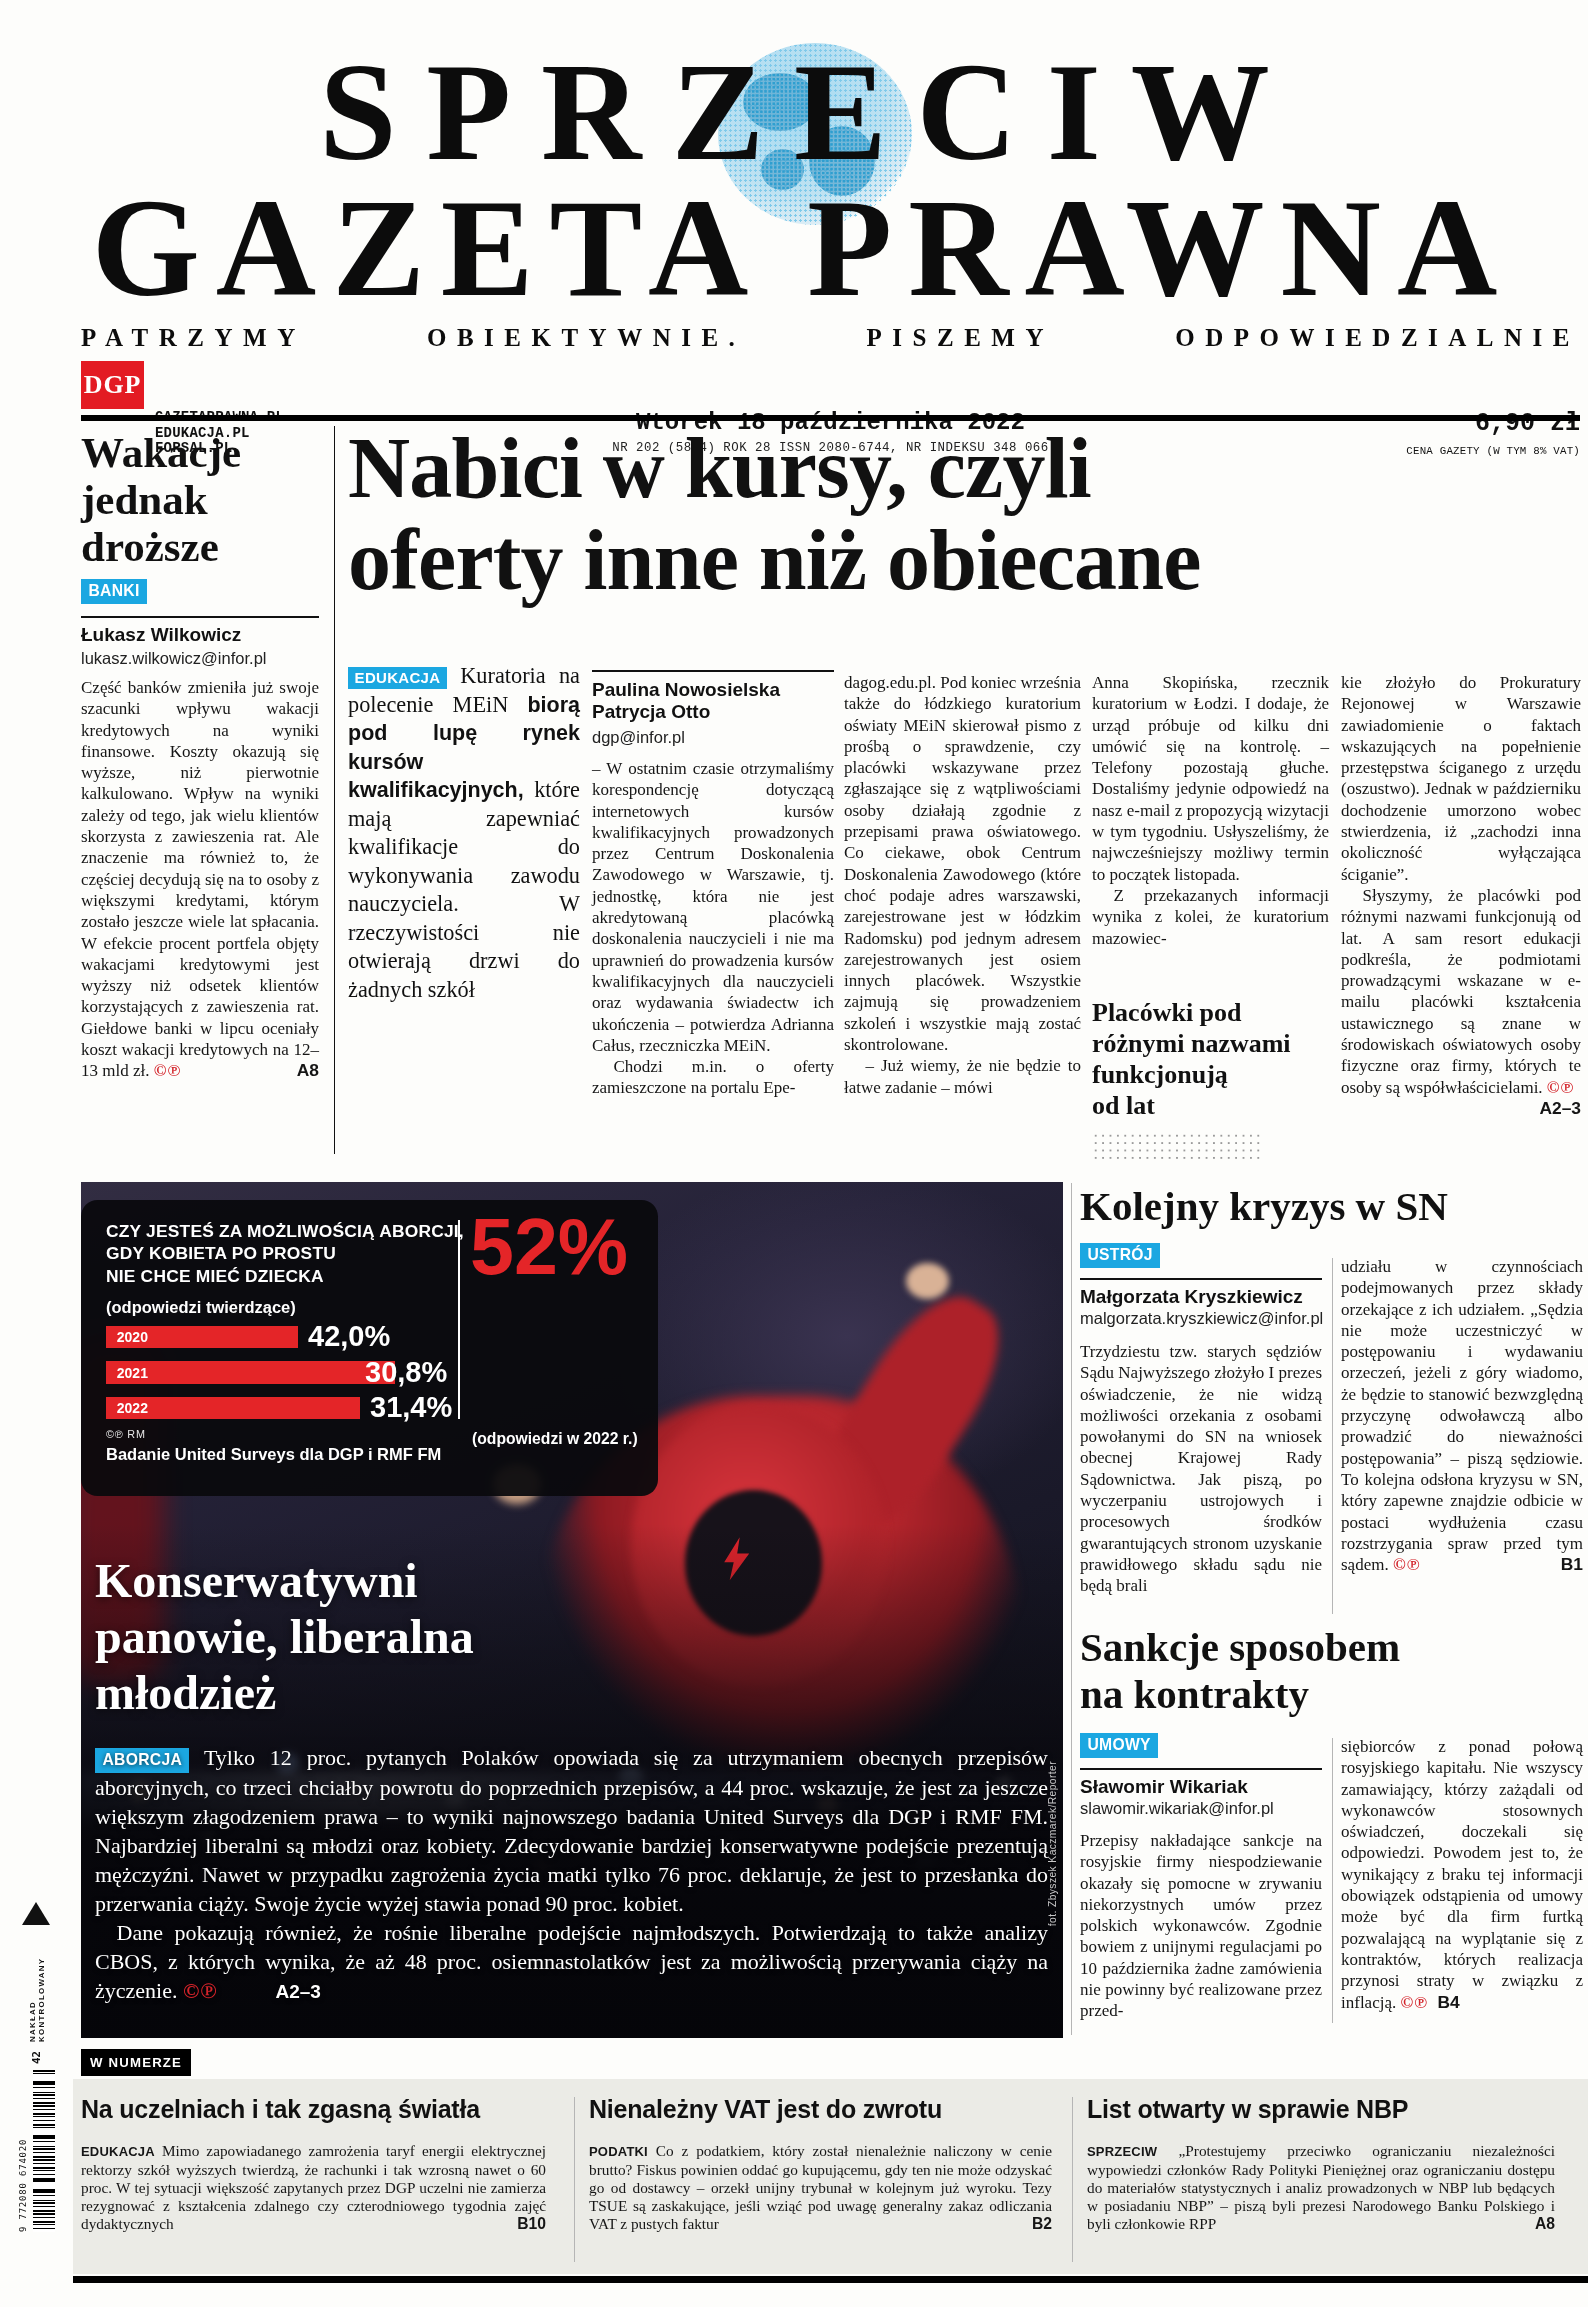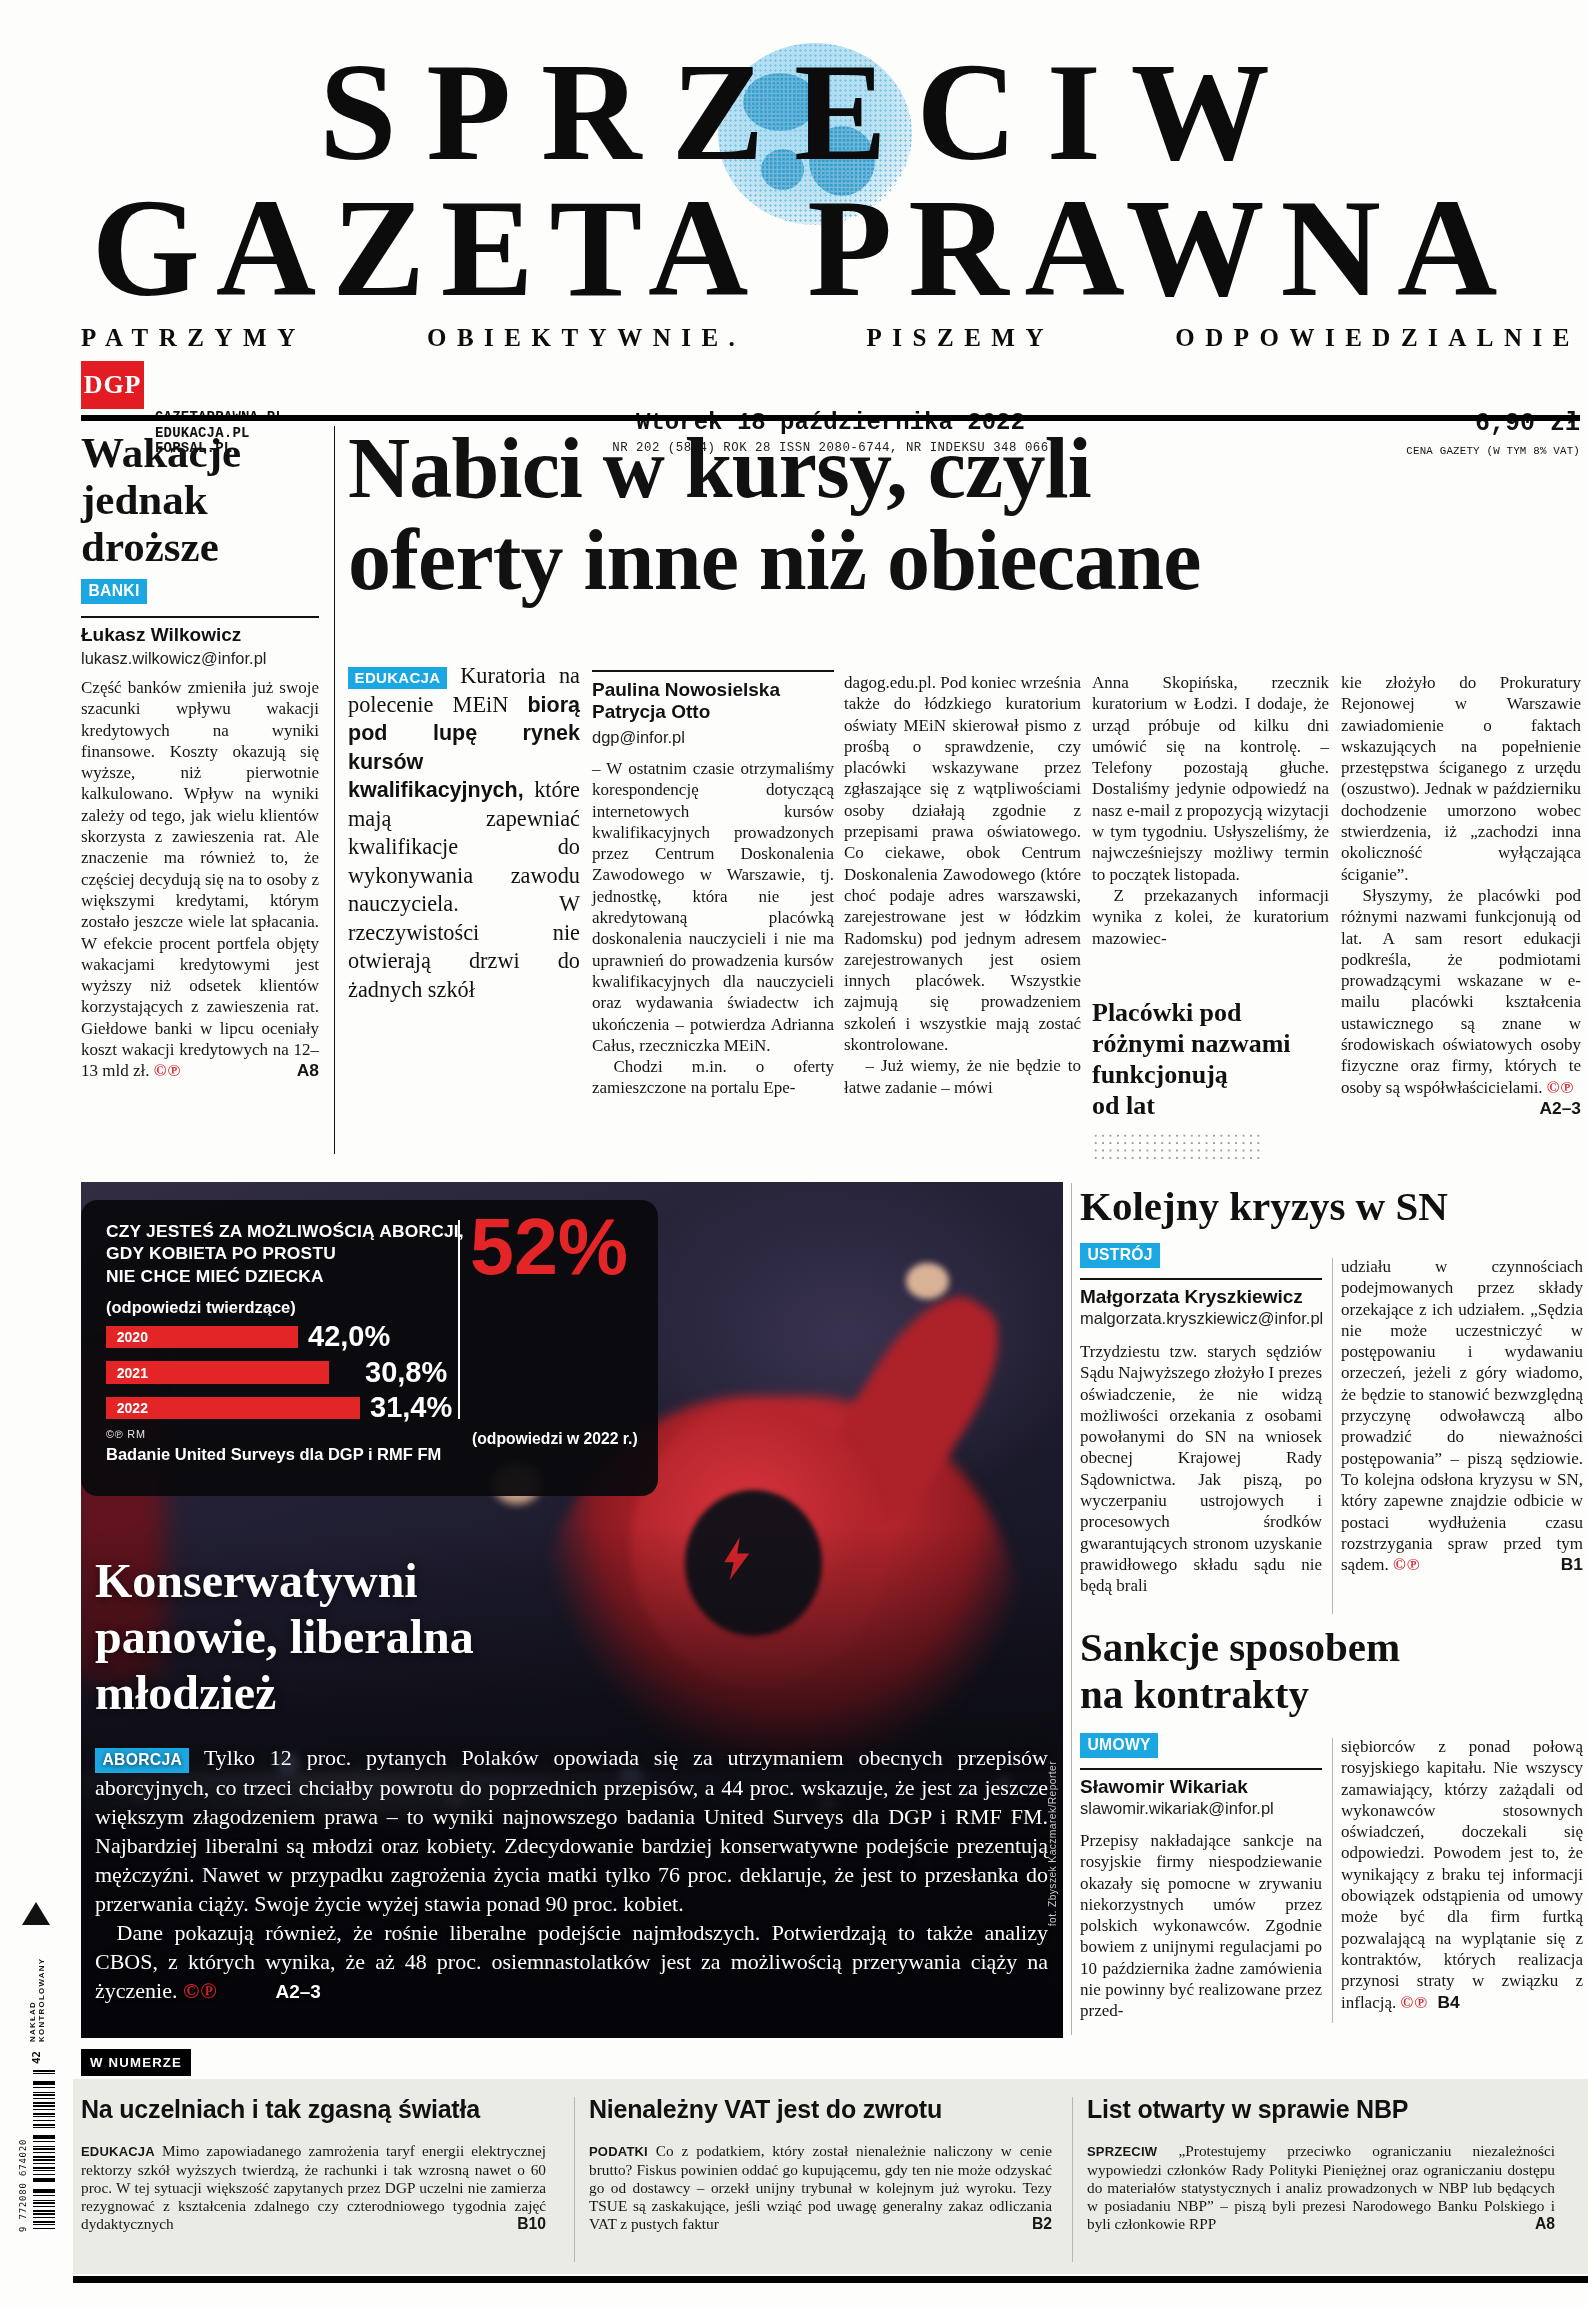--- a/index.html
+++ b/index.html
@@ -237,21 +237,21 @@
 NIE CHCE MIEĆ DZIECKA</div>
       <div class="c-note">(odpowiedzi twierdzące)</div>
       <div class="c-bars">
         <div class="c-row">
           <div class="c-bar" style="width: 192px;">
               <span class="c-year">2020</span>
             </div>
           <span class="c-val" style="left: 202px;">42,0%</span>
         </div>
         <div class="c-row">
-          <div class="c-bar" style="width: 223px; text-align: center;">
+          <div class="c-bar" style="width: 289px; text-align: center;">
               <span class="c-year">2021</span>
             </div>
           <span class="c-val" style="left: 259px;">30,8%</span>
         </div>
         <div class="c-row">
           <div class="c-bar" style="width: 254px;">
               <span class="c-year">2022</span>
             </div>
           <span class="c-val" style="left: 264px;">31,4%</span>
         </div>

